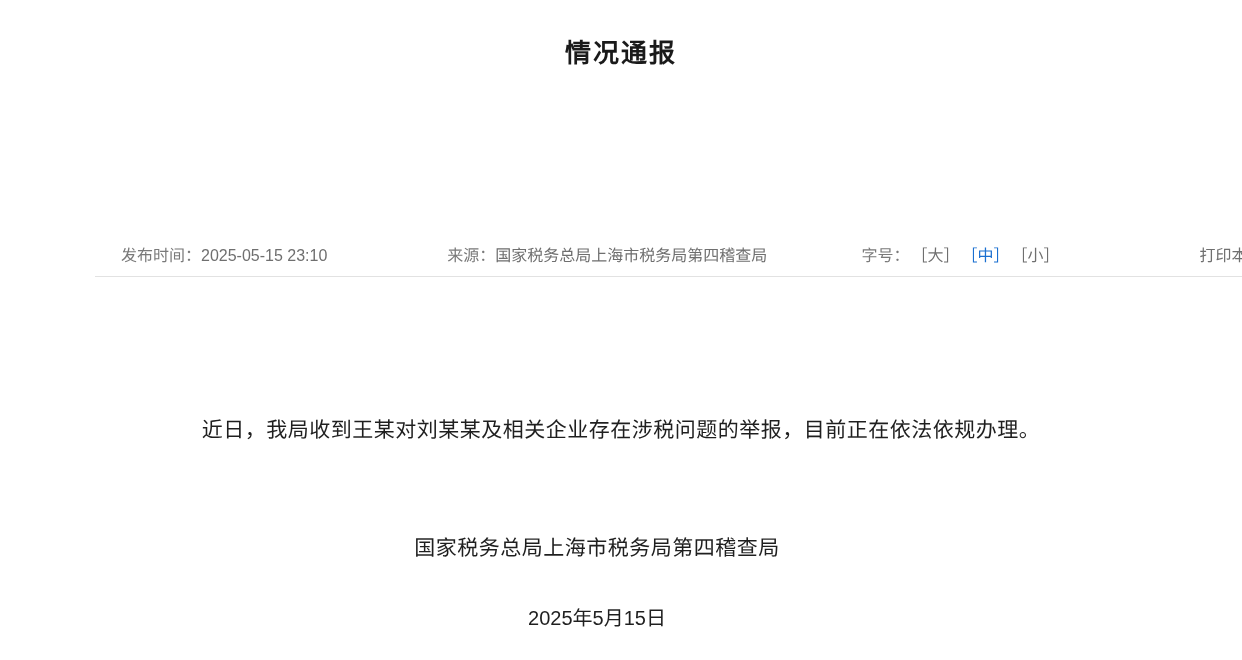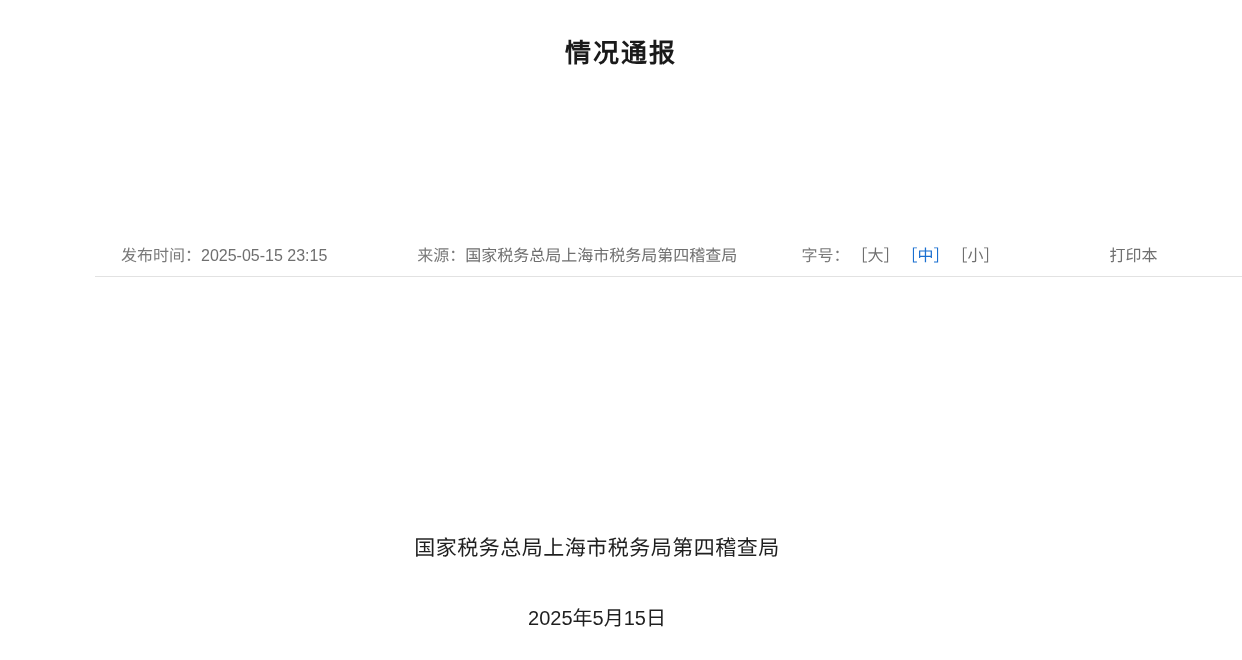--- a/index.html
+++ b/index.html
@@ -43,20 +43,21 @@
     top: 232px;
     left: 95px;
     right: 0px;
     height: 44px;
     display: flex;
     align-items: center;
     border-bottom: 1px solid #e2e2e2;
     font-size: 16px;
     color: #6f6f6f;
     white-space: nowrap;
+    gap: 30px;
   }
   .meta-item {
     display: flex;
     align-items: baseline;
   }
   .meta-label {
     color: #7a7a7a;
   }
   .meta-value {
     color: #6f6f6f;
@@ -137,21 +138,21 @@
 <div class="page">
 
   <div class="title-area">
     <div class="doc-title">情况通报</div>
   </div>
 
   <div class="meta-bar">
 
     <div class="meta-item meta-publish">
       <span class="meta-label">发布时间：</span>
-      <span class="meta-value">2025-05-15 23:15</span>
+      <span class="meta-value">2025-05-15 23:10</span>
     </div>
 
     <div class="meta-item meta-source">
       <span class="meta-label">来源：</span>
       <span class="meta-value">国家税务总局上海市税务局第四稽查局</span>
     </div>
 
     <div class="meta-item meta-fontsize">
       <span class="meta-label">字号：</span>
       <span class="fs-options">
@@ -164,19 +165,22 @@
         <span class="fs-opt">
           <span>［</span><span>小</span><span>］</span>
         </span>
       </span>
     </div>
 
     <div class="meta-print">打印本</div>
 
   </div>
 
+  <div class="body-area">
+    <p class="body-paragraph">近日，我局收到王某对刘某某及相关企业存在涉税问题的举报，目前正在依法依规办理。</p>
+  </div>
 
   <div class="signature">
     <div class="sign-org">国家税务总局上海市税务局第四稽查局</div>
     <div class="sign-date">2025年5月15日</div>
   </div>
 
 </div>
 
 </body></html>

